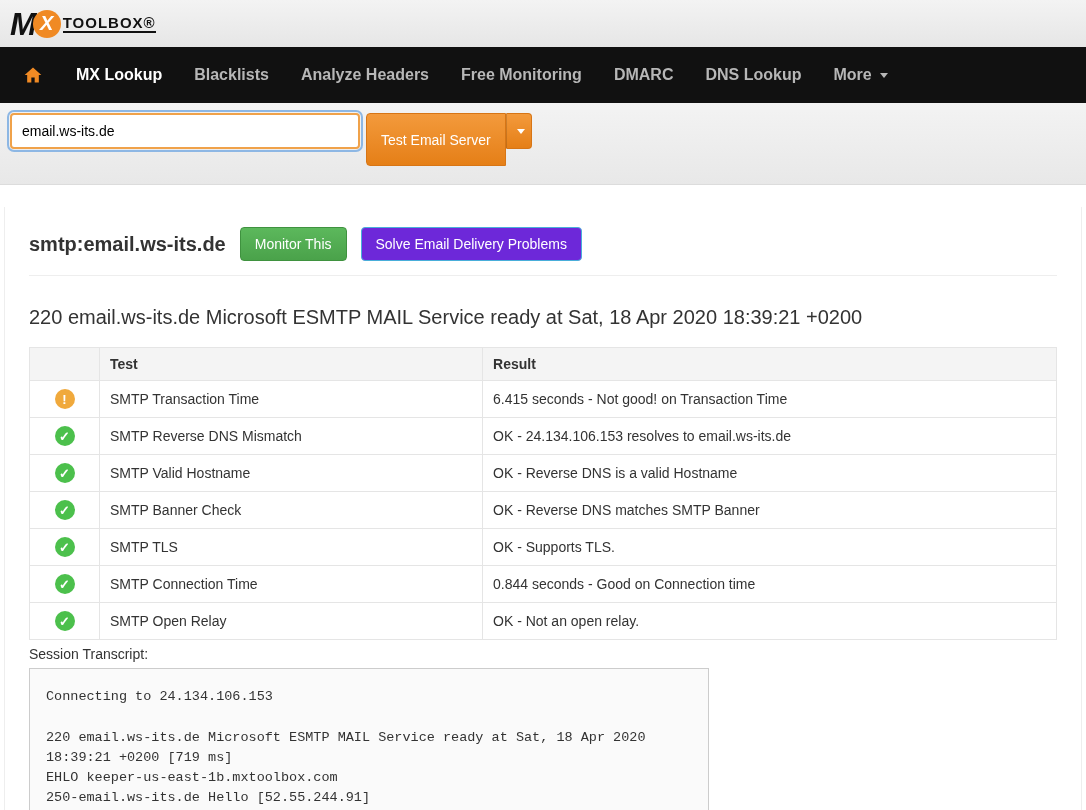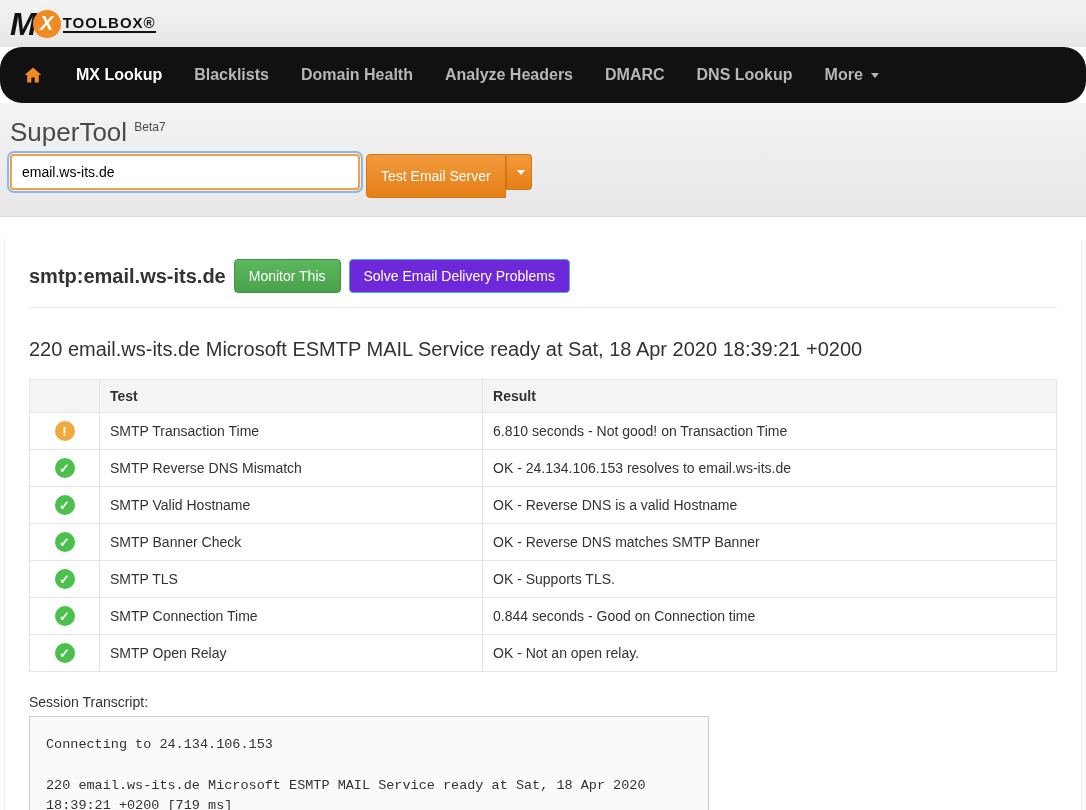--- a/index.html
+++ b/index.html
@@ -6,55 +6,55 @@
   body { font-family: -apple-system, BlinkMacSystemFont, "Segoe UI", Helvetica, Arial, sans-serif; font-size: 14px; color: #333; background: #fff; width: 1086px; }
   
   
   .brand-bar { background: linear-gradient(#f3f3f3, #e6e6e6); height: 47px; display: flex; align-items: center; padding-left: 10px; }
   .logo { display: flex; align-items: center; }
   .logo-m { font-weight: 900; font-size: 32px; font-style: italic; letter-spacing: -2px; color: #111; line-height: 1; }
   .logo-x { display: inline-flex; align-items: center; justify-content: center; width: 28px; height: 28px; border-radius: 50%; background: #f08a24; color: #fff; font-weight: 900; font-size: 20px; font-style: italic; margin-left: -2px; margin-right: 2px;}
   .logo-tool { font-weight: 700; font-size: 15px; letter-spacing: 1px; color: #111; border-bottom: 2px solid #111; padding-bottom: 0px;}
   
   
-  .nav { background: #111; display: flex; align-items: center; padding: 0 6px; border-radius: 22px; }
+  .nav { background: #111; display: flex; align-items: center; padding: 0 6px; }
   .nav a { color: #b7b7b7; text-decoration: none; font-weight: 700; font-size: 16px; padding: 18px 16px; display: flex; align-items: center; gap:4px;}
   .nav a.active { color: #fff; }
   .nav .home svg { display:block; }
   .caret-down { width:0;height:0;border-left:4px solid transparent;border-right:4px solid transparent;border-top:5px solid #b7b7b7; display:inline-block; margin-left:4px;}
   
   
   .supertool-wrap { background: linear-gradient(#f3f3f3, #e8e8e8); border-bottom:1px solid #dcdcdc; padding: 10px 10px 18px; }
   .supertool-title { font-size: 26px; color:#4a4a4a; padding: 4px 0 6px; }
   .supertool-title .beta { font-size: 12px; vertical-align: super; }
   .input-row { display:flex; gap:6px; }
   .domain-input { width: 350px; height: 36px; padding: 4px 10px; border: 2px solid #f0a24a; outline: 2px solid #8db7e4; outline-offset: 1px; border-radius: 4px; font-size:14px; }
-  .btn-orange { background: linear-gradient(#f39a3c,#e57f17); color:#fff; border:1px solid #d77515; border-radius:4px 0 0 4px; padding: 0 14px; height:44px; font-size:14px; cursor:pointer; }
+  .btn-orange { background: linear-gradient(#f39a3c,#e57f17); color:#fff; border:1px solid #d77515; border-radius:4px 0 0 4px; padding: 0 14px; height:53px; font-size:14px; cursor:pointer; }
   .btn-orange-dd { background: linear-gradient(#f39a3c,#e57f17); border:1px solid #d77515; border-left:1px solid rgba(0,0,0,.15); border-radius:0 4px 4px 0; width:26px; height:36px; display:flex;align-items:center;justify-content:center; cursor:pointer;}
   .btn-orange-dd .caret-down{border-top-color:#fff;}
   .btn-group{display:flex;}
   
   
   .results { padding: 20px 24px; border:1px solid #eee; margin:22px 4px 0; border-top:none;}
-  .result-head { display:flex; align-items:center; gap:8px; border-bottom:1px solid #eee; padding-bottom:14px;}
+  .result-head { display:flex; align-items:center; gap:14px; border-bottom:1px solid #eee; padding-bottom:14px;}
   .result-head h2 { font-size:20px; font-weight:700; }
   .btn-green { background: linear-gradient(#5cb85c,#4aa24a); color:#fff; border:1px solid #3f923f; border-radius:4px; padding:8px 14px; font-size:14px; cursor:pointer;}
   .btn-blue  { background: #6d28d9; color:#fff; border:1px solid #49aeda; border-radius:4px; padding:8px 14px; font-size:14px; cursor:pointer;}
   
   .banner { font-size:20px; margin: 30px 0 18px; }
   
   table { width:100%; border-collapse: collapse; border-radius: 31px; }
   th, td { text-align:left; padding:8px 10px; border:1px solid #e5e5e5; }
   th { background:#f4f4f4; font-weight:700; }
   td.status-cell{ width:70px; text-align:center;}
   .ico { display:inline-flex; align-items:center; justify-content:center; width:20px;height:20px;border-radius:50%; color:#fff; font-weight:700; font-size:13px;}
   .ok{ background:#4cc04c;}
   .warn{ background:#f0a93c;}
   
-  .sess-label{margin:22px 0 6px; font-size:14px;}
+  .sess-label{margin:6px 0 6px; font-size:14px;}
   .transcript { border:1px solid #ccc; background:#fafafa; padding:18px 16px; width:680px; font-family: "Courier New", monospace; font-size:13.5px; white-space:pre-wrap; line-height:1.5; color:#333;}
 </style>
 </head>
 <body>
 
 <div class="brand-bar">
   <div class="logo">
     <span class="logo-m">M</span>
     <span class="logo-x">X</span>
     <span class="logo-tool">
@@ -66,34 +66,31 @@
 <div class="nav">
   <a href="#" class="home">
     <span>
       <svg width="22" height="20" viewBox="0 0 24 24">
           <path fill="#f08a24" d="M12 3l10 9h-3v9h-5v-6h-4v6H5v-9H2z"></path>
         </svg>
     </span>
   </a>
   <a href="#" class="active">MX Lookup</a>
   <a href="#">Blacklists</a>
-  <a href="#">Domain Health</a>
   <a href="#">Analyze Headers</a>
+  <a href="#">Free Monitoring</a>
   <a href="#">DMARC</a>
   <a href="#">DNS Lookup</a>
   <a href="#">
       <span>More</span>
       <span class="caret-down"></span>
     </a>
 </div>
 
 <div class="supertool-wrap">
-  <div class="supertool-title">
-    <span>SuperTool</span> <span class="beta">Beta7</span>
-  </div>
   <div class="input-row">
     <input class="domain-input" value="email.ws-its.de" style="">
     <div class="btn-group">
       <button class="btn-orange">Test Email Server</button>
       <button class="btn-orange-dd">
           <span class="caret-down"></span>
         </button>
     </div>
   </div>
 </div>
@@ -112,21 +109,21 @@
       <tr>
         <th></th>
         <th>Test</th>
         <th>Result</th>
       </tr>
     </thead>
     <tbody id="rows">
         <tr>
           <td class="status-cell"><span class="ico warn">!</span></td>
           <td>SMTP Transaction Time</td>
-          <td>6.810 seconds - Not good! on Transaction Time</td>
+          <td>6.415 seconds - Not good! on Transaction Time</td>
         </tr>
         <tr>
           <td class="status-cell"><span class="ico ok">✓</span></td>
           <td>SMTP Reverse DNS Mismatch</td>
           <td>OK - 24.134.106.153 resolves to email.ws-its.de</td>
         </tr>
         <tr>
           <td class="status-cell"><span class="ico ok">✓</span></td>
           <td>SMTP Valid Hostname</td>
           <td>OK - Reverse DNS is a valid Hostname</td>

